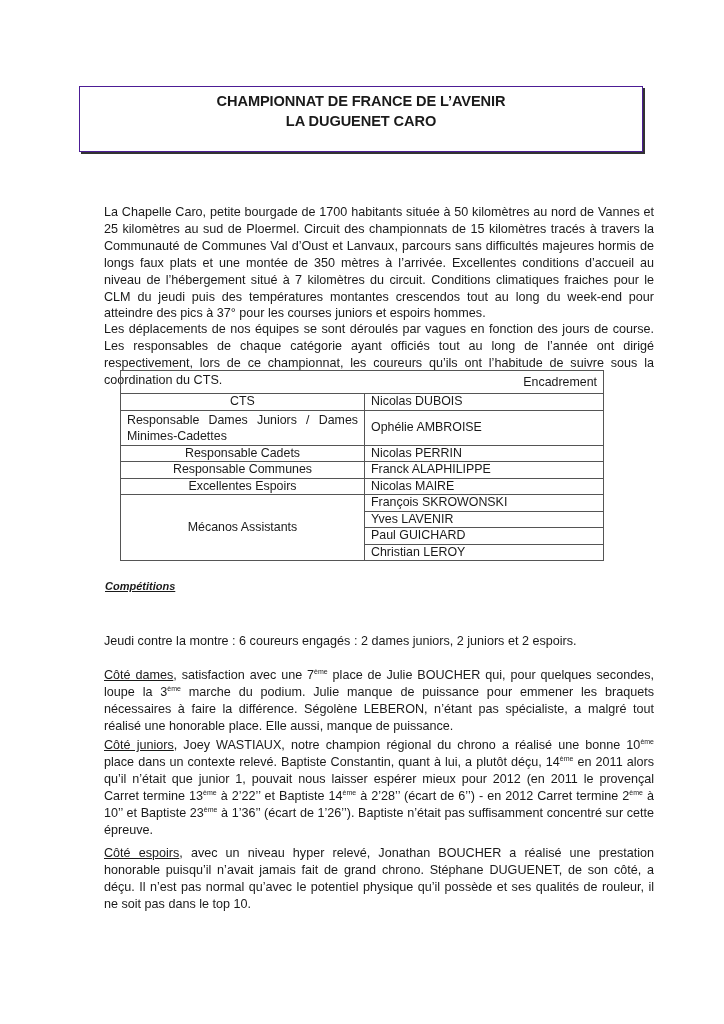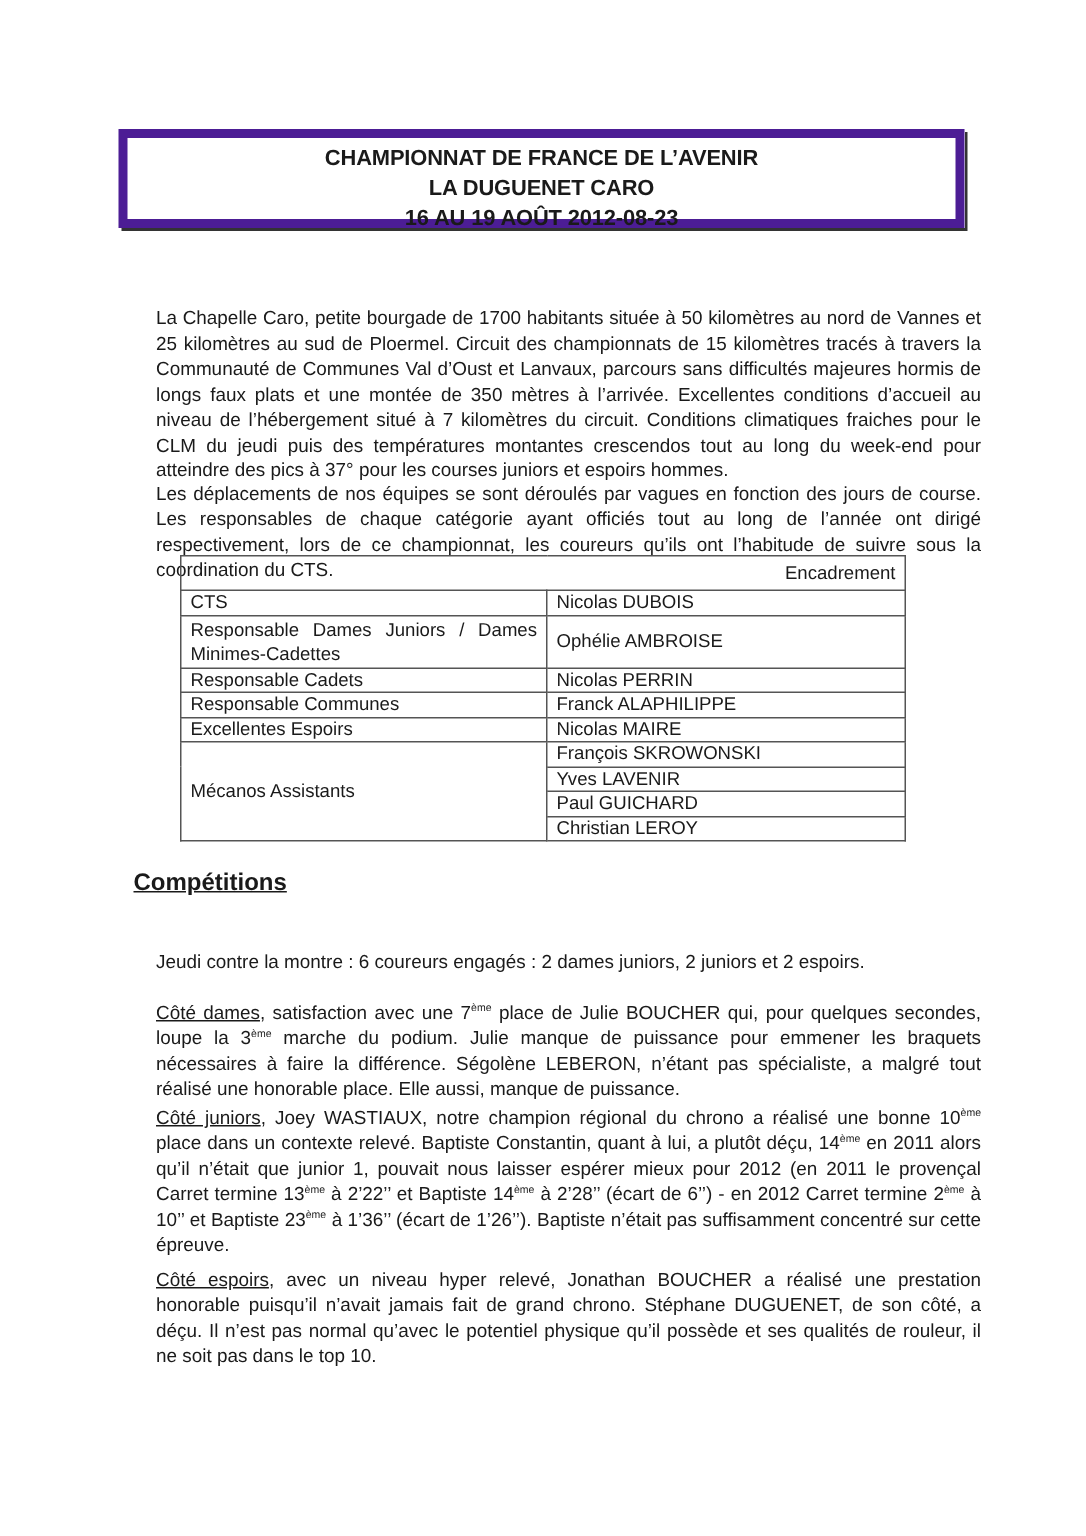--- a/index.html
+++ b/index.html
@@ -4,21 +4,21 @@
 <style>
   html, body { margin: 0; padding: 0; background: #ffffff; }
   body {
     width: 724px; height: 1024px; position: relative; overflow: hidden;
     font-family: "Liberation Sans", "DejaVu Sans", sans-serif;
     color: #1a1a1a;
     font-size: 12.6px;
   }
   .title-box {
     position: absolute; left: 79px; top: 86px; width: 564px; height: 66px;
-    border: 6px solid #4c1d95;
+    border: 1px solid #4c1d95;
     box-shadow: 2px 2px 0 #333;
     text-align: center;
     font-weight: bold;
     font-size: 14.6px;
     line-height: 20px;
     padding-top: 4px;
     box-sizing: border-box;
   }
   .title-box div { letter-spacing: -0.1px; }
   .para {
@@ -32,38 +32,38 @@
     border-collapse: collapse;
     font-size: 12.4px;
   }
   table.enc td {
     border: 1px solid #555;
     padding: 0 6px;
     height: 15.5px;
     line-height: 15px;
     vertical-align: middle;
   }
-  table.enc td.left { width: 231px; }
+  table.enc td.left { width: 231px; text-align: center; }
   table.enc td.head { text-align: right; height: 22px; }
   table.enc td.justify { text-align: justify; text-align-last: left; line-height: 16px; padding-top: 1px; padding-bottom: 1px; margin-top: 10px; }
   .section-title {
-    position: absolute; left: 89px; top: 580px;
+    position: absolute; left: 105px; top: 580px;
     font-weight: bold; text-decoration: underline;
-    font-size: 16px;
+    font-size: 11px;
+    font-style: italic;
   }
   u { text-decoration: underline; }
   sup { font-size: 7px; vertical-align: 5px; line-height: 0; }
 </style>
 </head>
 <body>
 
 <div class="title-box">
   <div>CHAMPIONNAT DE FRANCE DE L’AVENIR</div>
   <div>LA DUGUENET CARO</div>
-  <div>16 AU 19 AOÛT 2012-08-23</div>
 </div>
 
 <p class="para" style="top:187px;">La Chapelle Caro, petite bourgade de 1700 habitants située à 50 kilomètres au nord de Vannes et 25 kilomètres au sud de Ploermel. Circuit des championnats de 15 kilomètres tracés à travers la Communauté de Communes Val d’Oust et Lanvaux, parcours sans difficultés majeures hormis de longs faux plats et une montée de 350 mètres à l’arrivée. Excellentes conditions d’accueil au niveau de l’hébergement situé à 7 kilomètres du circuit. Conditions climatiques fraiches pour le CLM du jeudi puis des températures montantes crescendos tout au long du week-end pour atteindre des pics à 37° pour les courses juniors et espoirs hommes.</p>
 <p class="para" style="top:304px;">Les déplacements de nos équipes se sont déroulés par vagues en fonction des jours de course. Les responsables de chaque catégorie ayant officiés tout au long de l’année ont dirigé respectivement, lors de ce championnat, les coureurs qu’ils ont l’habitude de suivre sous la coordination du CTS.</p>
 
 <table class="enc">
   <tbody>
       <tr>
     <td class="head" colspan="2">Encadrement</td>
   </tr>

